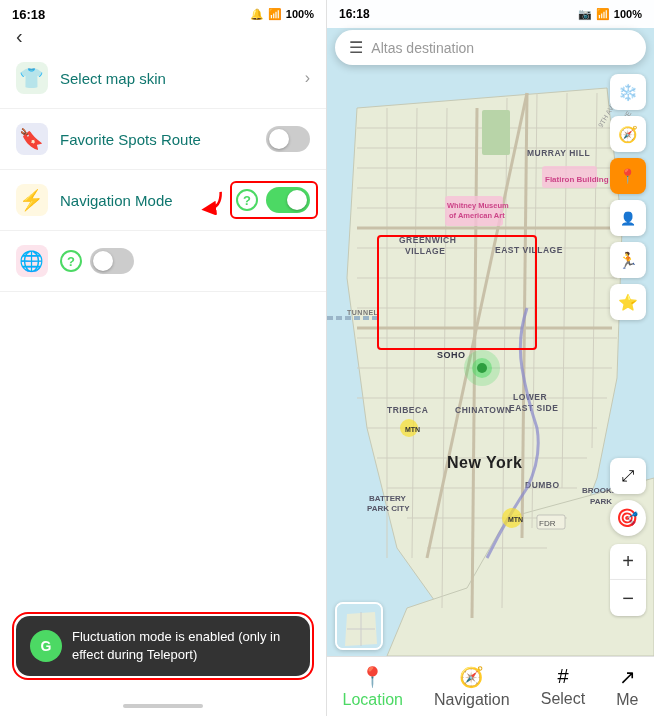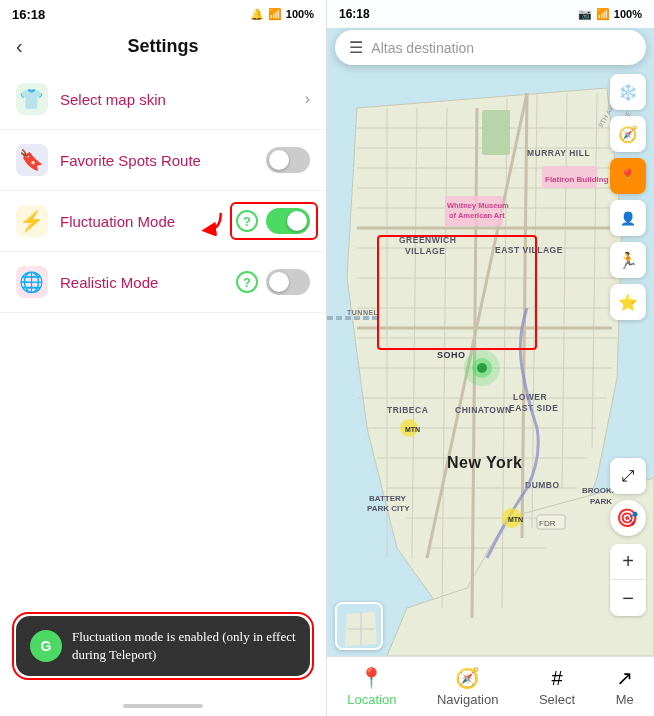--- a/index.html
+++ b/index.html
@@ -81,21 +81,21 @@
       align-items: center;
       justify-content: center;
       font-size: 18px;
       margin-right: 12px;
       flex-shrink: 0;
     }
 
     .settings-item .item-label {
       flex: 1;
       font-size: 15px;
-      color: #be185d;
+      color: #0f766e;
     }
 
     .chevron {
       font-size: 16px;
       color: #999;
     }
 
     
     .toggle {
       width: 44px;
@@ -187,21 +187,20 @@
       font-size: 14px;
       font-weight: 900;
       color: white;
       flex-shrink: 0;
     }
 
     .toast-text {
       color: #fff;
       font-size: 13px;
       line-height: 1.4;
-      font-family: Liberation Serif, serif;
     }
 
     
     .bottom-indicator {
       position: absolute;
       bottom: 8px;
       left: 50%;
       transform: translateX(-50%);
       width: 80px;
       height: 4px;
@@ -304,21 +303,21 @@
 
     .nav-item {
       display: flex;
       flex-direction: column;
       align-items: center;
       gap: 2px;
       cursor: pointer;
     }
 
     .nav-icon { font-size: 20px; }
-    .nav-label { font-size: 13px; color: #555; }
+    .nav-label { font-size: 16px; color: #555; }
     .nav-item.active .nav-label { color: #4cd964; }
     .nav-item.active .nav-icon { color: #4cd964; }
 
     
     .map-thumbnail {
       position: absolute;
       bottom: 66px;
       left: 8px;
       width: 48px;
       height: 48px;
@@ -399,61 +398,59 @@
     <span class="status-time">16:18</span>
     <div class="status-icons">
       <span>🔔</span>
       <span>📶</span>
       <span>100%</span>
     </div>
   </div>
 
   <div class="top-bar">
     <span class="back-arrow">‹</span>
-    <span class="page-title">Settings</span>
   </div>
 
   <div class="settings-list">
 
     <div class="settings-item">
       <div class="item-icon" style="background:#e8f5e9; font-size:20px;">👕</div>
       <span class="item-label">Select map skin</span>
       <span class="chevron">›</span>
     </div>
 
     <div class="settings-item">
       <div class="item-icon" style="background:#e8eaf6; font-size:20px;">🔖</div>
       <span class="item-label">Favorite Spots Route</span>
       <div class="toggle off">
         <div class="toggle-knob"></div>
       </div>
     </div>
 
     <div class="settings-item fluctuation-row">
       <div class="item-icon" style="background:#fff8e1; font-size:20px;">⚡</div>
-      <span class="item-label">Fluctuation Mode</span>
+      <span class="item-label">Navigation Mode</span>
       <div class="help-circle">?</div>
       <div class="toggle on">
         <div class="toggle-knob"></div>
       </div>
       <div class="red-box-overlay"></div>
 
       <svg style="position:absolute; right:98px; top:50%; transform:translateY(-50%) rotate(160deg); width:30px; height:30px;" viewBox="0 0 30 30">
         <path d="M5 20 Q10 5 22 8" stroke="red" stroke-width="2.5" fill="none" marker-end="url(#arrowhead)"></path>
         <defs>
           <marker id="arrowhead" markerWidth="6" markerHeight="6" refX="3" refY="3" orient="auto">
             <path d="M0,0 L6,3 L0,6 Z" fill="red"></path>
           </marker>
         </defs>
       </svg>
     </div>
 
     <div class="settings-item">
       <div class="item-icon" style="background:#fce4ec; font-size:20px;">🌐</div>
-      <span class="item-label">Realistic Mode</span>
       <div class="help-circle">?</div>
       <div class="toggle off">
         <div class="toggle-knob"></div>
       </div>
     </div>
 
   </div>
 
   <div class="toast-container">
     <div class="toast">

